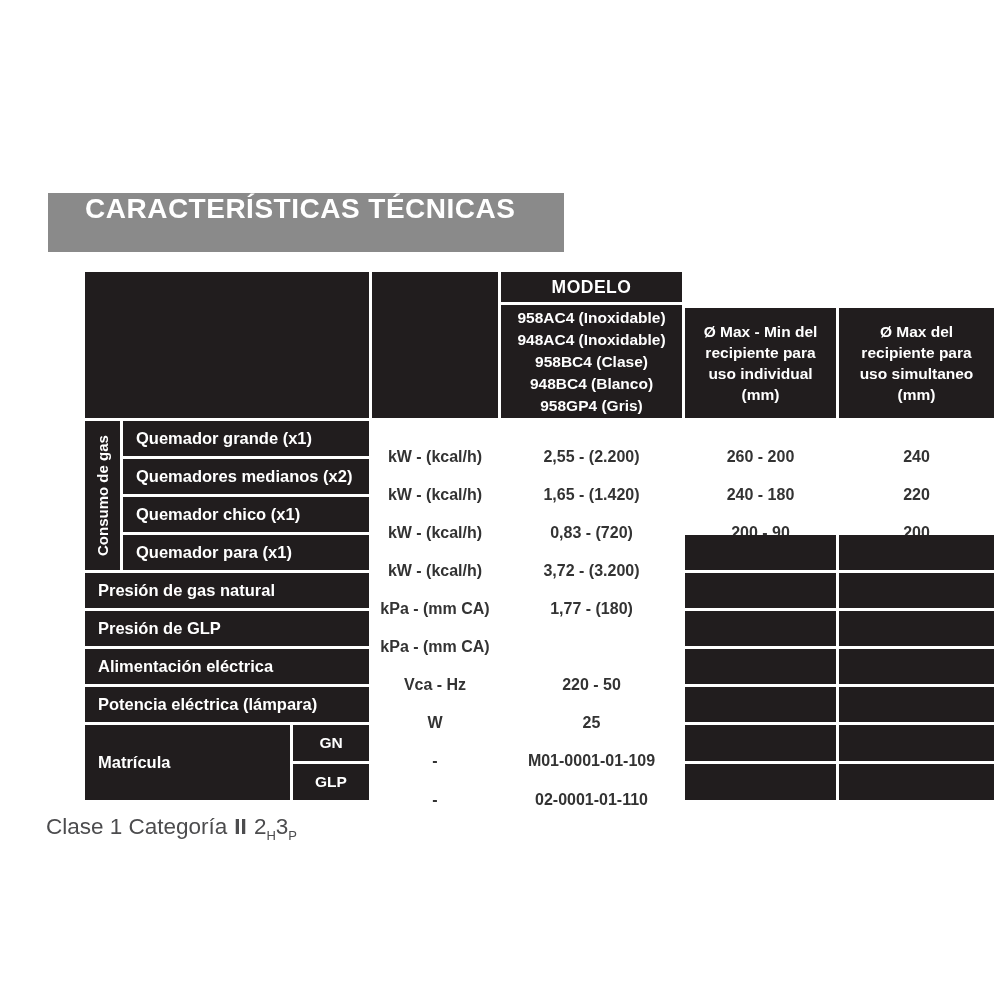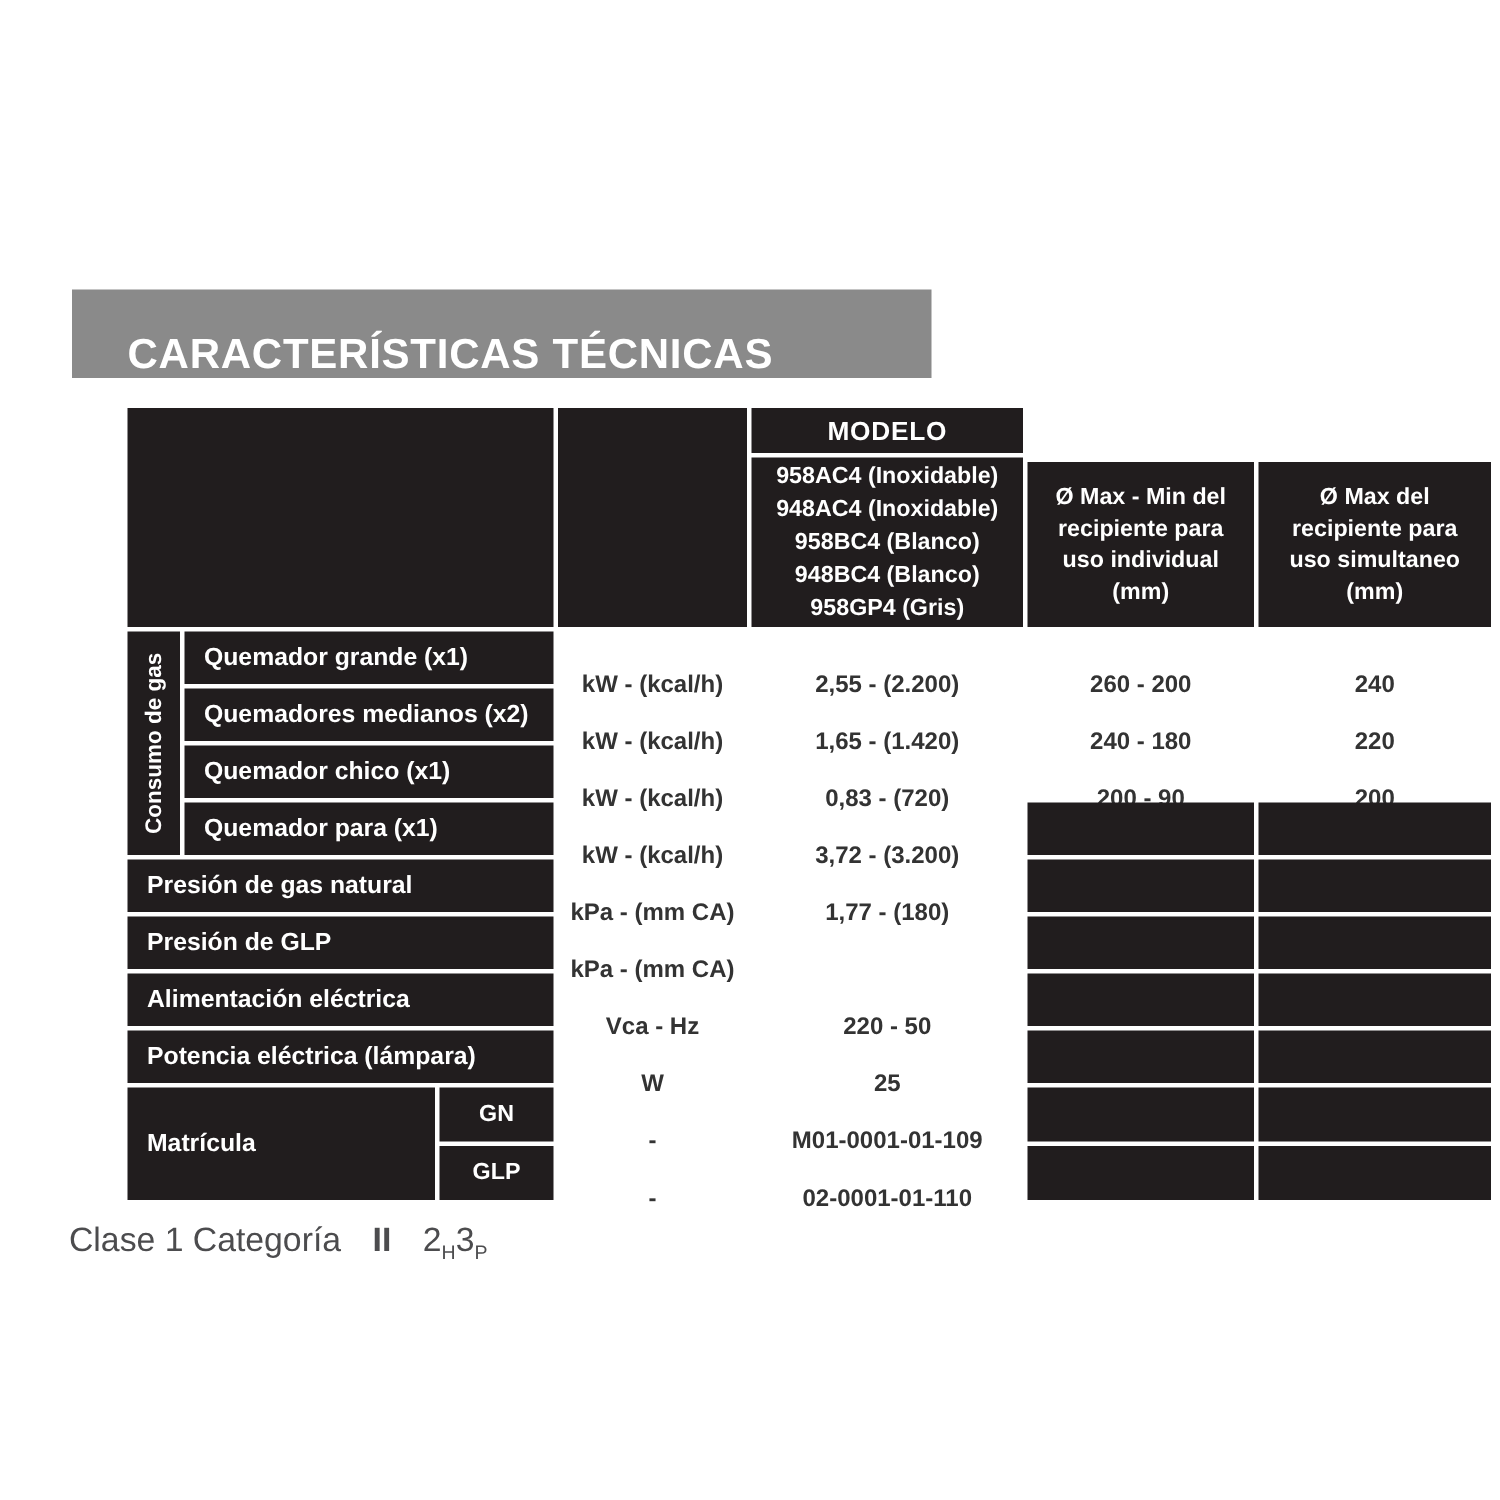--- a/index.html
+++ b/index.html
@@ -11,24 +11,24 @@
     width: 1000px;
     height: 1000px;
     background: var(--page-bg, #fff);
     overflow: hidden;
   }
 
   
   .title-bar {
     position: absolute;
     left: 48px; top: 193px;
-    width: 573px; height: 59px;
+    width: 516px; height: 59px;
     background: var(--title-bar, #8a8a8a);
     display: flex;
-    align-items: flex-end;
+    align-items: flex-start;
     padding-left: 37px;
     color: #fff;
     font-weight: bold;
     font-size: 28px;
     letter-spacing: 0.5px;
   }
 
   
   .spec-table {
     position: absolute;
@@ -104,21 +104,21 @@
   .ci{grid-column:6}
   .co{grid-column:7}
 
   
   .footer-note {
     position: absolute;
     left: 46px; top: 814px;
     font-size: 22.5px;
     color: var(--footer-text, #4c4c4e);
   }
-  .footer-note .cat { font-weight: bold; margin: 0 21px; }
+  .footer-note .cat { font-weight: bold; margin: 0 7px; }
   .footer-note sub { font-size: 13px; }
 </style>
 </head>
 <body>
 
 <div class="canvas">
 
   <div class="title-bar">
     <span>CARACTERÍSTICAS TÉCNICAS</span>
   </div>
@@ -126,21 +126,21 @@
   <div class="spec-table">
 
     <div class="cell black hA r1"></div>
     <div class="cell black hU r1"></div>
 
     <div class="modelo-wrap hM r1">
       <div class="black modelo-title">MODELO</div>
       <div class="black model-list">
         <div>958AC4 (Inoxidable)</div>
         <div>948AC4 (Inoxidable)</div>
-        <div>958BC4 (Blanco)</div>
+        <div>958BC4 (Clase)</div>
         <div>948BC4 (Blanco)</div>
         <div>958GP4 (Gris)</div>
       </div>
     </div>
 
     <div class="cell black center hI r1">
       <span class="hdr-txt">Ø Max - Min del
 recipiente para
 uso individual
 (mm)</span>

